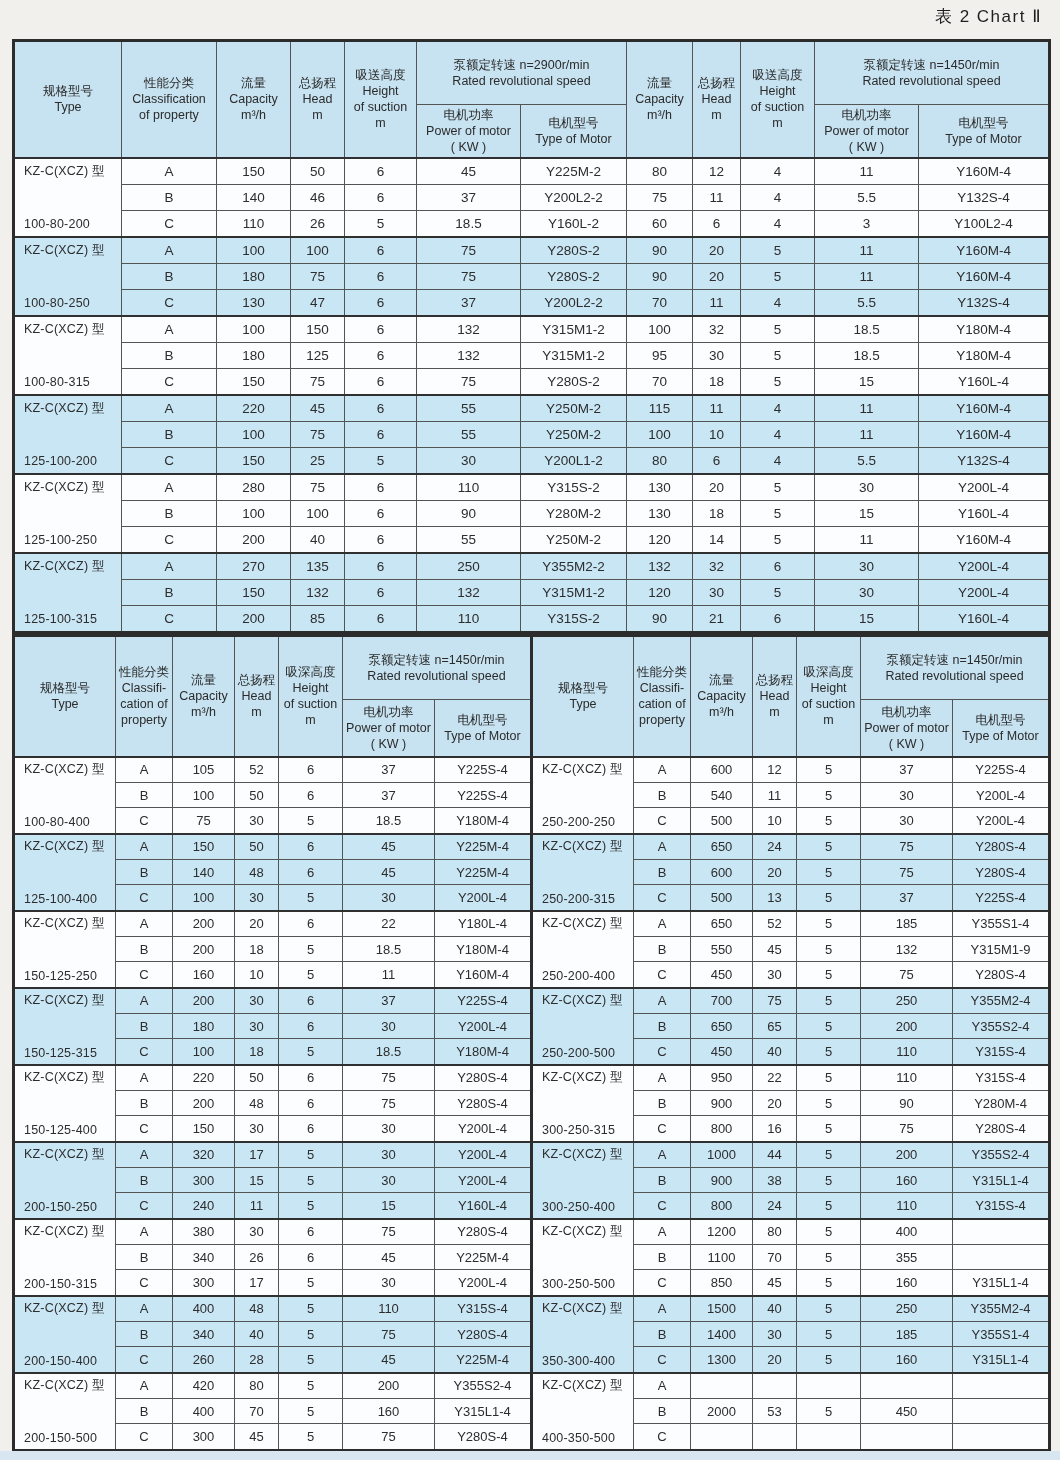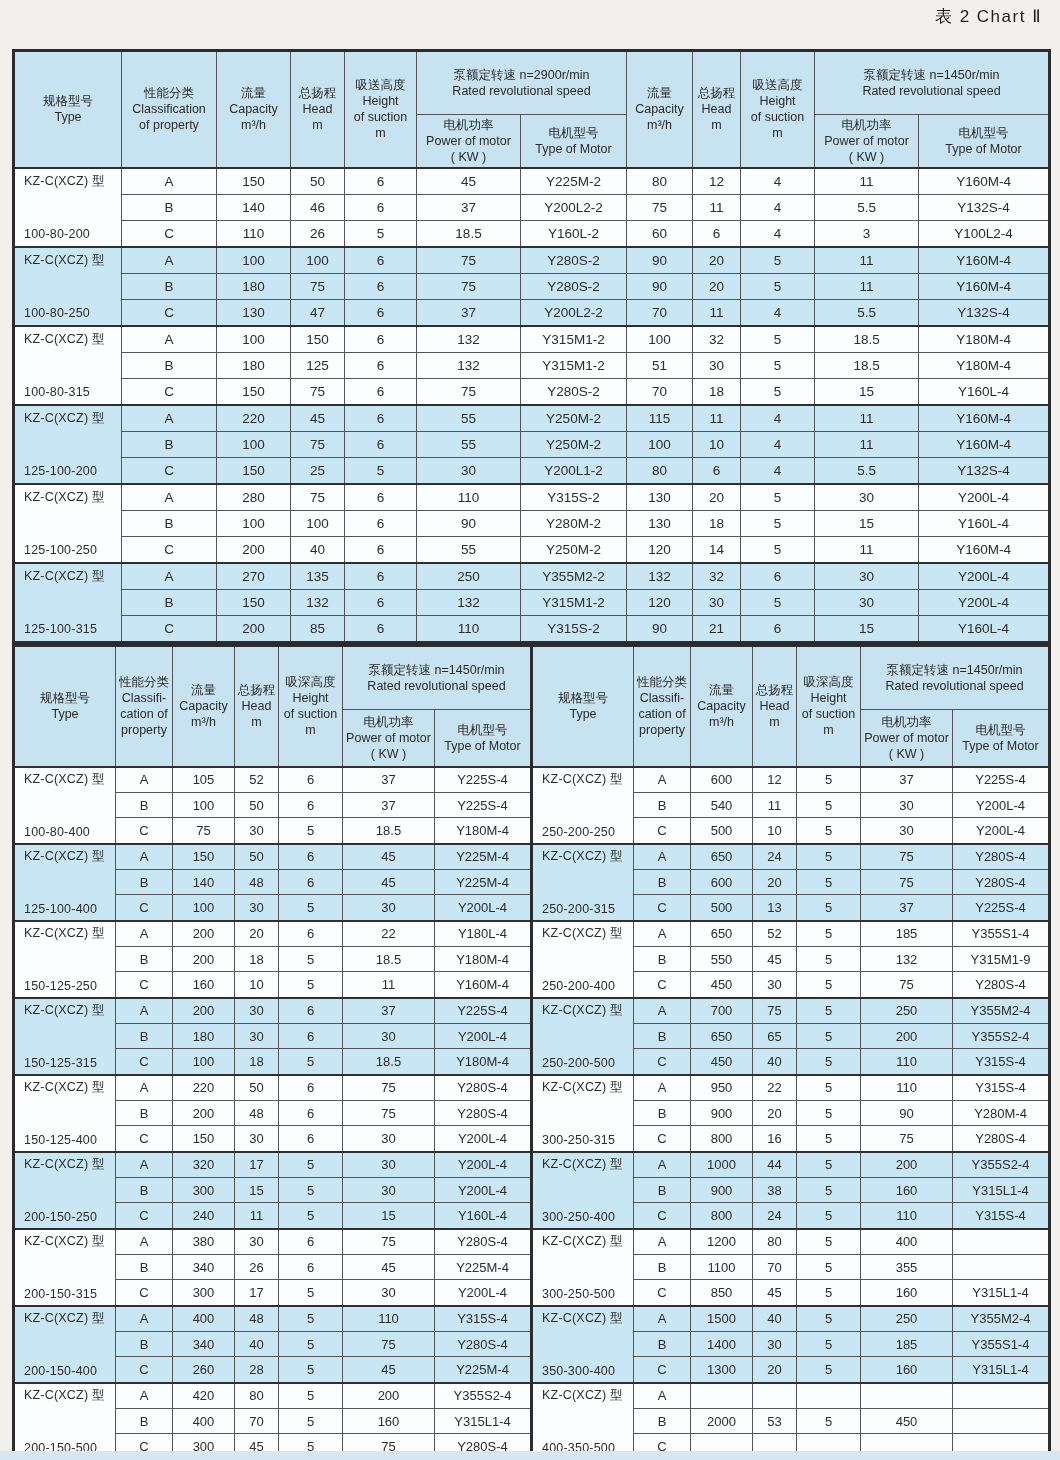--- a/index.html
+++ b/index.html
@@ -5,21 +5,21 @@
   html,body{margin:0;padding:0;}
   body{
     width:1060px;height:1460px;overflow:hidden;position:relative;
     background:#f1f0ed;
     font-family:"Liberation Sans",sans-serif;
     color:#2d2d2d;
   }
   .page{padding:0 12px;}
   .caption{
     text-align:right;font-size:17px;color:#1f1f1f;
-    padding:8px 6px 22px 0;letter-spacing:1.5px;line-height:1.1;
+    padding:8px 6px 12px 0;letter-spacing:1.5px;line-height:1.1;
   }
   table{
     border-collapse:collapse;table-layout:fixed;width:1036px;
     background:#fbfdfe;border:3px solid var(--outer,#2c2c2c);
   }
   th,td{border:1px solid var(--grid,#545454);}
   thead th{
     background:var(--hdr,#c7e3f1);
     font-weight:normal;font-size:12.5px;line-height:1.28;color:#2b2b2b;
     white-space:pre-line;vertical-align:middle;text-align:center;padding:2px 1px;
@@ -223,21 +223,21 @@
           <td>18.5</td>
           <td>Y180M-4</td>
         </tr>
         <tr>
           <td>B</td>
           <td>180</td>
           <td>125</td>
           <td>6</td>
           <td>132</td>
           <td>Y315M1-2</td>
-          <td>51</td>
+          <td>95</td>
           <td>30</td>
           <td>5</td>
           <td>18.5</td>
           <td>Y180M-4</td>
         </tr>
         <tr>
           <td>C</td>
           <td>150</td>
           <td>75</td>
           <td>6</td>

